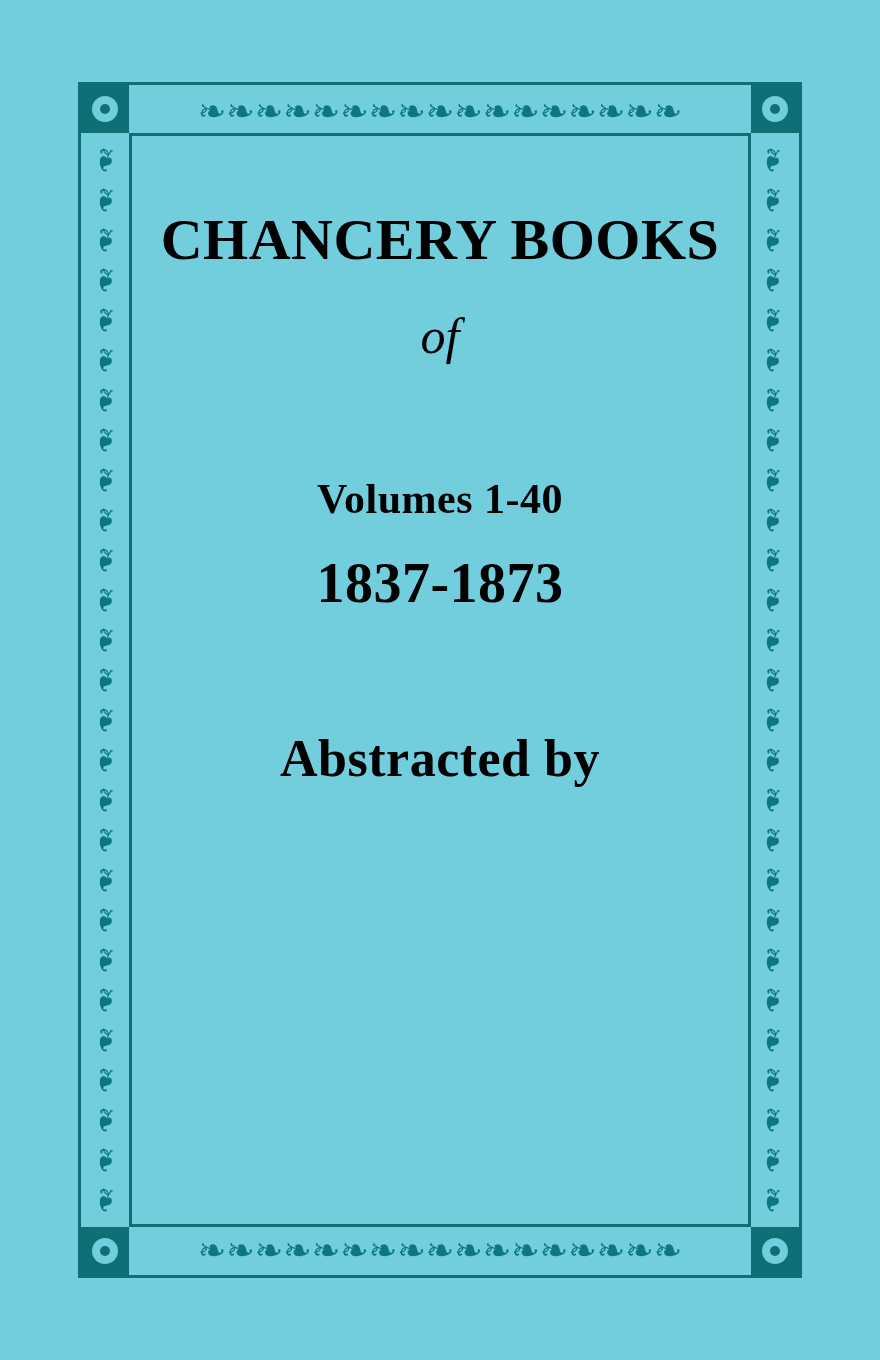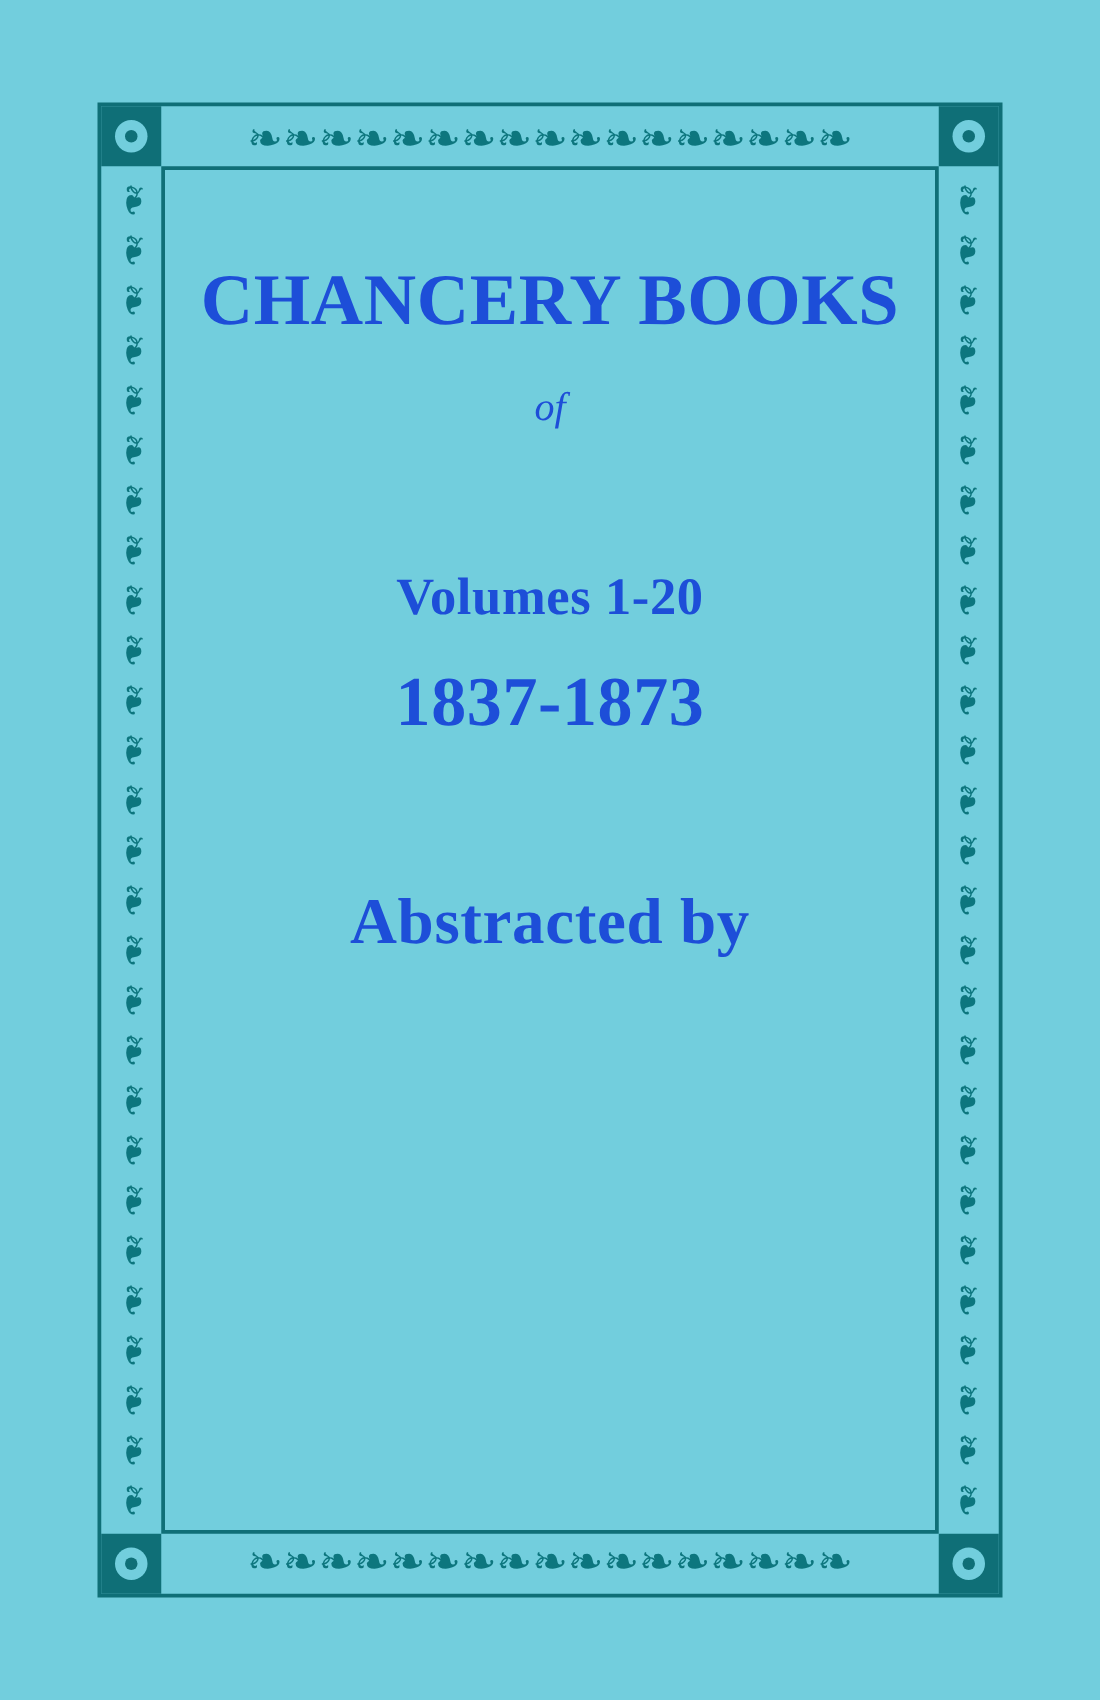--- a/index.html
+++ b/index.html
@@ -113,33 +113,33 @@
   }
 
   
   .content {
     position: absolute;
     left: 140px;
     right: 140px;
     top: 160px;
     bottom: 150px;
     text-align: center;
-    color: #1d4ed8;
+    color: #000000;
   }
 
   .title-main {
     font-weight: bold;
     font-size: 58px;
     letter-spacing: 0.5px;
     line-height: 1.05;
     margin-top: 50px;
   }
   .title-of {
     font-style: italic;
-    font-size: 32px;
+    font-size: 50px;
     margin-top: 36px;
     margin-bottom: 22px;
   }
   .title-place {
     font-weight: bold;
     font-size: 57px;
     letter-spacing: 0.5px;
     line-height: 1.05;
   }
   .title-state {
@@ -280,18 +280,18 @@
     <div class="corner tr"></div>
     <div class="corner bl"></div>
     <div class="corner br"></div>
 
     <div class="frame-inner"></div>
   </div>
 
   <div class="content">
     <div class="title-main">CHANCERY BOOKS</div>
     <div class="title-of">of</div>
-    <div class="volumes">Volumes 1-20</div>
+    <div class="volumes">Volumes 1-40</div>
     <div class="years">1837-1873</div>
     <div class="abstracted">Abstracted by</div>
   </div>
 
 </div>
 
 </body></html>

